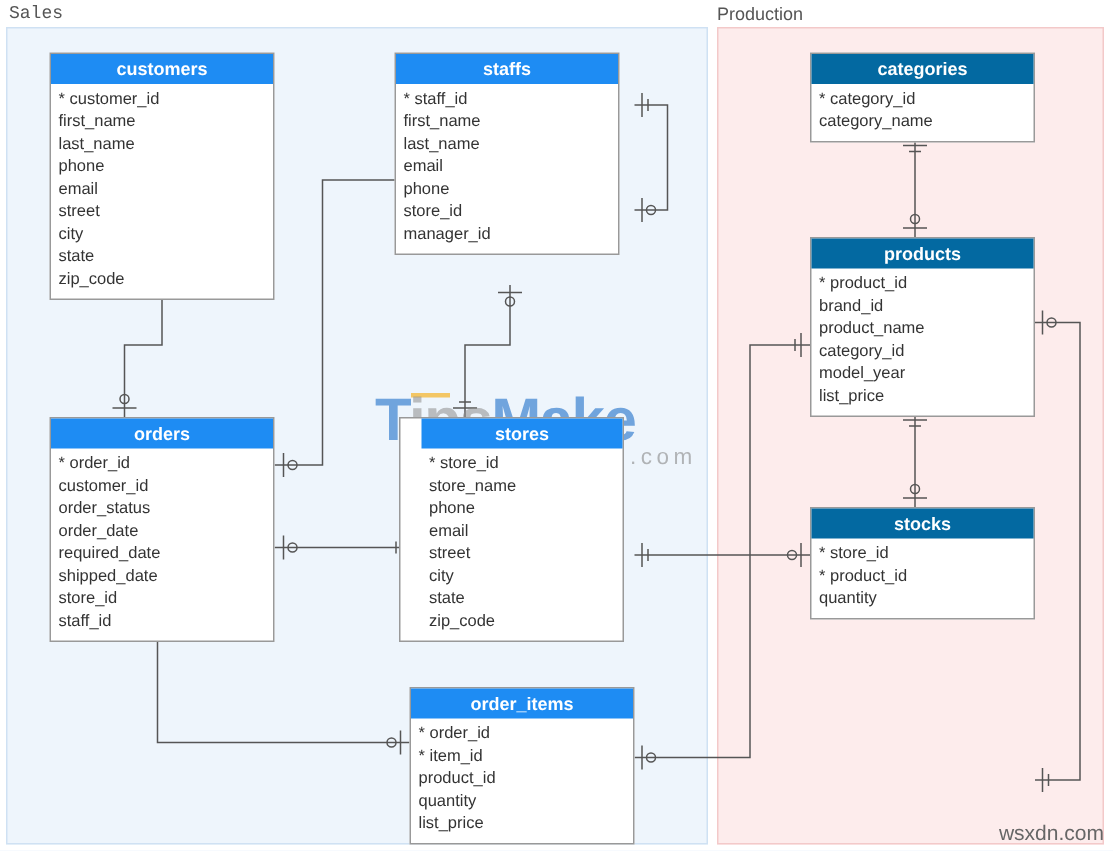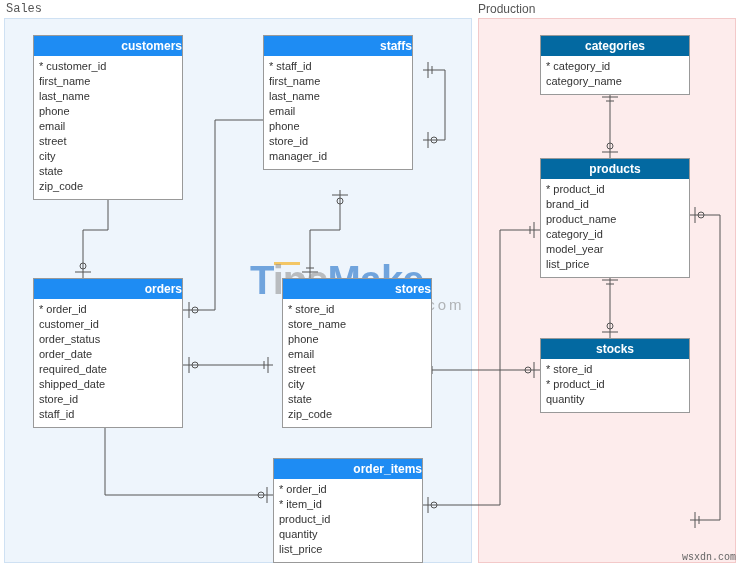--- a/index.html
+++ b/index.html
@@ -4,31 +4,31 @@
 <style>
   * { box-sizing: border-box; margin: 0; padding: 0; }
   body { font-family: Arial, sans-serif; font-size: 11px; color: #333; background: #fff; width: 742px; height: 567px; position: relative; overflow: hidden; }
   .canvas { position: relative; width: 742px; height: 567px; }
   .region-label { position: absolute; font-size: 12px; color: #555; }
   .region { position: absolute; border: 1px solid; }
   .region.sales { background: #eef5fc; border-color: #cfe1f3; }
   .region.prod  { background: #fdecec; border-color: #f3c9c9; }
   .table { position: absolute; background: #fff; border: 1px solid #999; width: 150px; }
   .table .hdr { color: #fff; font-weight: bold; text-align: center; padding: 3px 0; font-size: 12px; }
-  .table.blue .hdr { background: #1e8cf3; text-align: right; }
+  .table.blue .hdr { background: #1e8cf3; }
   .table.red  .hdr { background: #0369a1; }
   .table .body { padding: 3px 5px 5px 5px; }
   .table .col { line-height: 15px; white-space: nowrap; }
   .watermark { position: absolute; font-family: Arial Black, Arial, sans-serif; font-weight: 900; font-size: 40px; letter-spacing: -1px; opacity: 0.55; pointer-events: none; }
   .watermark .t { color: #0b62c4; }
   .watermark .ips { color: #8e8e8e; }
   .watermark .make { color: #0b62c4; }
   .watermark-accent { position: absolute; width: 26px; height: 3px; background: #f7a600; opacity: 0.6; }
   .watermark-com { position: absolute; font-size: 15px; color: #888; letter-spacing: 3px; opacity: 0.6; }
-  .credit { position: absolute; font-size: 10px; color: #666; font-family: Liberation Mono, monospace; }
+  .credit { position: absolute; font-size: 14px; color: #666; }
   svg.links { position: absolute; left:0; top:0; width:742px; height:567px; pointer-events:none; }
   svg.links path, svg.links line { stroke:#555; stroke-width:1; fill:none; }
   svg.links circle { fill:none; stroke:#555; stroke-width:1; }
 </style>
 </head>
 <body>
 
 <div class="canvas">
 
   <div class="region-label" style="left:6px; top:2px;font-family:Liberation Mono, monospace;">Sales</div>
@@ -147,21 +147,21 @@
       <div class="col">  customer_id</div>
       <div class="col">  order_status</div>
       <div class="col">  order_date</div>
       <div class="col">  required_date</div>
       <div class="col">  shipped_date</div>
       <div class="col">  store_id</div>
       <div class="col">  staff_id</div>
     </div>
   </div>
 
-  <div class="table blue" style="left:282px; top:278px;">
+  <div class="table blue" style="left:266px; top:278px;padding-left:14px;">
     <div class="hdr">stores</div>
     <div class="body">
       <div class="col">* store_id</div>
       <div class="col">  store_name</div>
       <div class="col">  phone</div>
       <div class="col">  email</div>
       <div class="col">  street</div>
       <div class="col">  city</div>
       <div class="col">  state</div>
       <div class="col">  zip_code</div>

